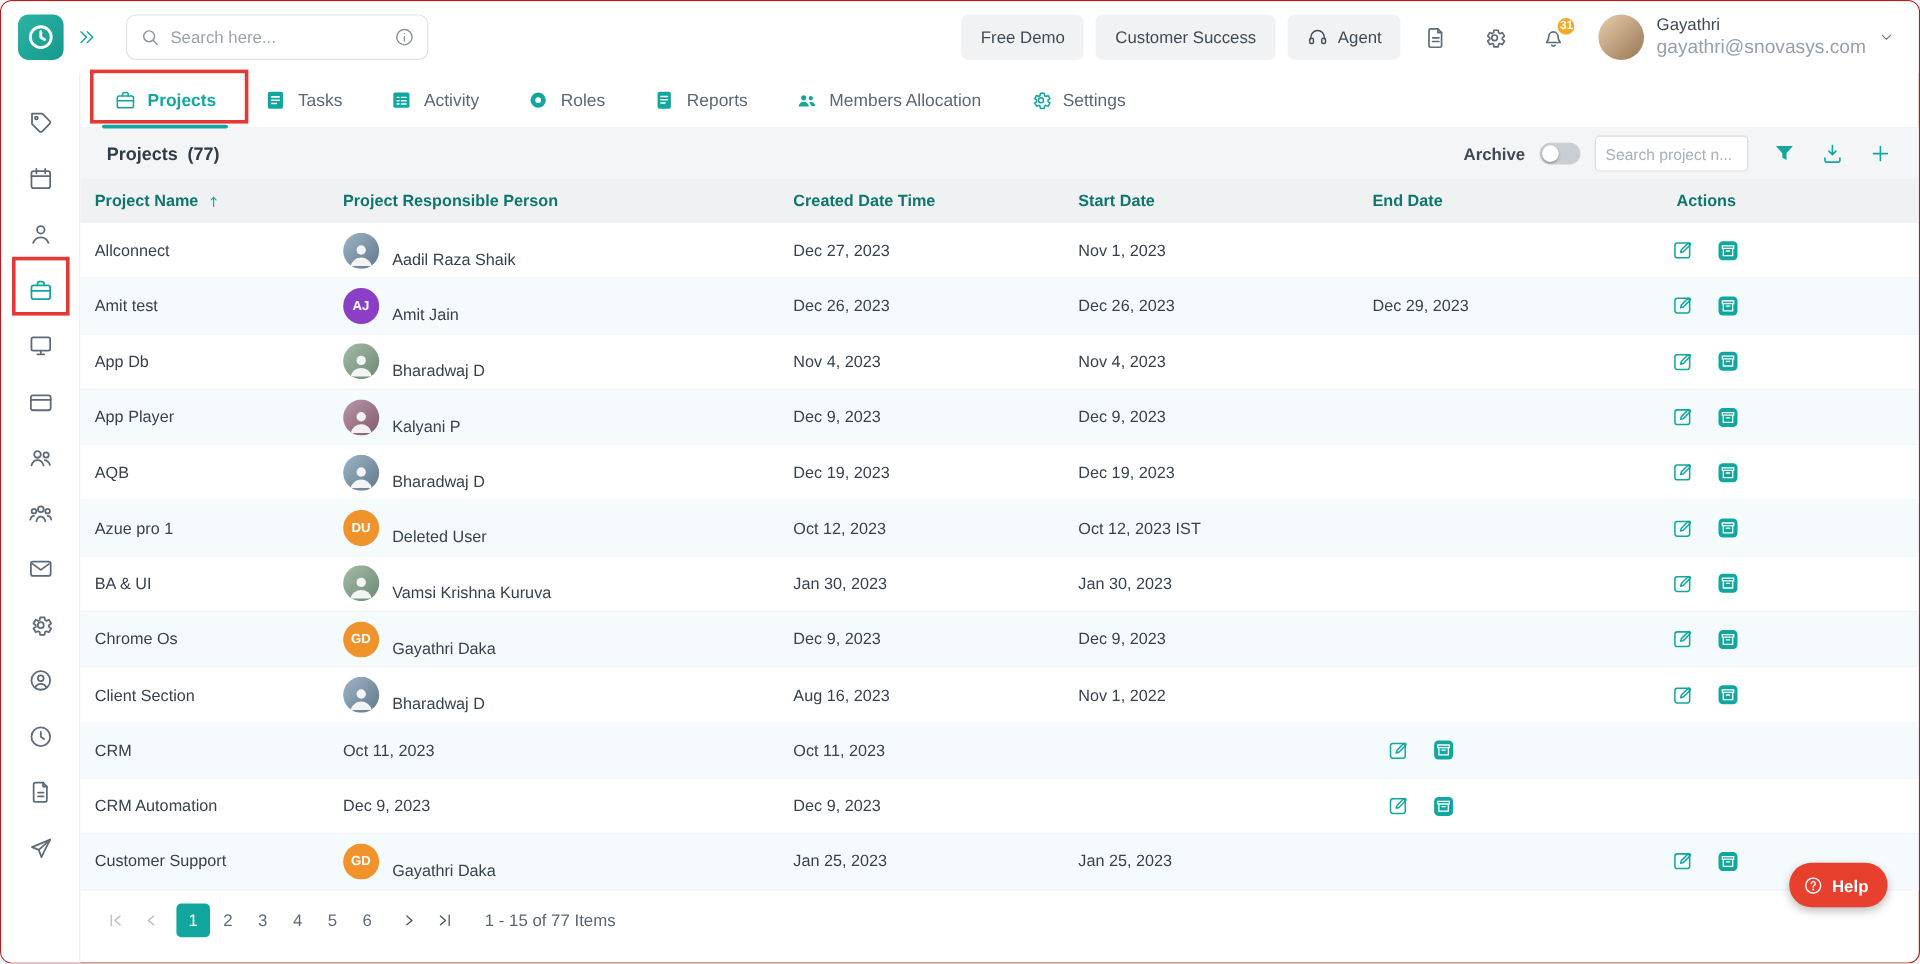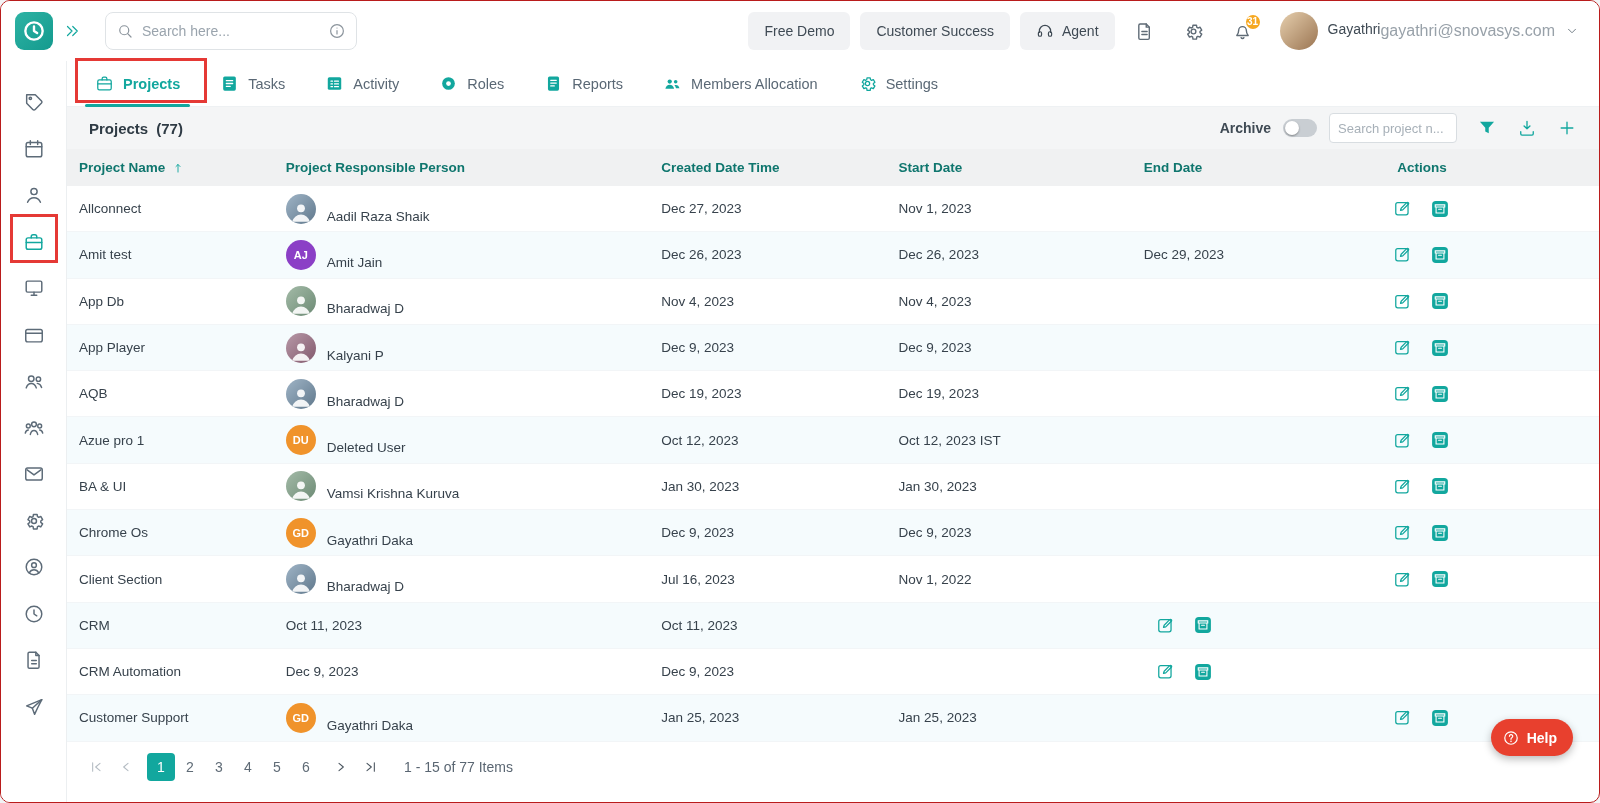--- a/index.html
+++ b/index.html
@@ -22,21 +22,21 @@
   .spacer { flex:1; }
   .hbtn { height:38px; padding:0 16px; border:none; border-radius:6px; background:#f1f2f4; color:#3f4a54;
           font:14px "Liberation Sans", sans-serif; display:flex; align-items:center; gap:8px; cursor:pointer; }
   .hbtn .ic { width:18px; height:18px; color:#3f4a54; }
   .hicon { width:21px; height:21px; color:#5f6b76; margin:16px 9px; position:relative; cursor:pointer; flex:none; }
   .badge { position:absolute; top:-8px; right:-9px; background:#f6a821; color:#fff; font-size:10px; font-weight:bold;
            border-radius:50%; min-width:18px; height:18px; display:flex; align-items:center; justify-content:center;
            border:2px solid #fff; }
   .user { display:flex; align-items:center; gap:10px; margin-left:8px; cursor:pointer; }
   .uav { width:38px; height:38px; border-radius:50%; background:linear-gradient(135deg,#e6cfae,#9a7451); flex:none; overflow:hidden; }
-  .utxt { display:flex; flex-direction:row; line-height:1.25; }
+  .utxt { display:flex; flex-direction:column; line-height:1.25; }
   .uname { font-size:14px; color:#3f4a54; }
   .umail { font-size:16px; color:#98a1a9; }
   .caret { width:14px; height:14px; color:#6b7680; }
 
   
   .frame { display:flex; height:742px; }
   .sidebar { width:66px; flex:none; border-right:1px solid #eceff1; display:flex; flex-direction:column;
              align-items:center; padding-top:18px; background:#fff; }
   .side-item { width:46px; height:46.5px; display:flex; align-items:center; justify-content:center;
                color:#5d6b78; cursor:pointer; }
@@ -652,21 +652,21 @@
       <span class="avatar" style="background: linear-gradient(135deg, rgb(159, 180, 198), rgb(96, 120, 140));">
                 <span class="ph">
                   <svg viewBox="0 0 24 24">
                     <circle cx="12" cy="8.6" r="3.6" fill="rgba(255,255,255,.9)"></circle>
                     <path d="M3.8 21a8.4 8.4 0 0 1 16.4 0z" fill="rgba(255,255,255,.9)"></path>
                   </svg>
                 </span>
               </span>
       <span class="pname">Bharadwaj D</span>
     </div>
-    <div class="c created">Jul 16, 2023</div>
+    <div class="c created">Aug 16, 2023</div>
     <div class="c start">Nov 1, 2022</div>
     <div class="c end"></div>
     <div class="c actions">
       <span class="act">
                 <svg viewBox="0 0 24 24" fill="none" stroke="currentColor" stroke-width="1.6" stroke-linecap="round" stroke-linejoin="round">
                   <rect x="3.5" y="4.5" width="15.5" height="15.5" rx="2.5"></rect>
                   <path d="M12.3 13.7l7-7a1.45 1.45 0 0 0-2-2.1l-7 7-.8 2.9 2.8-.8z"></path>
                 </svg>
               </span>
       <span class="act arch">

